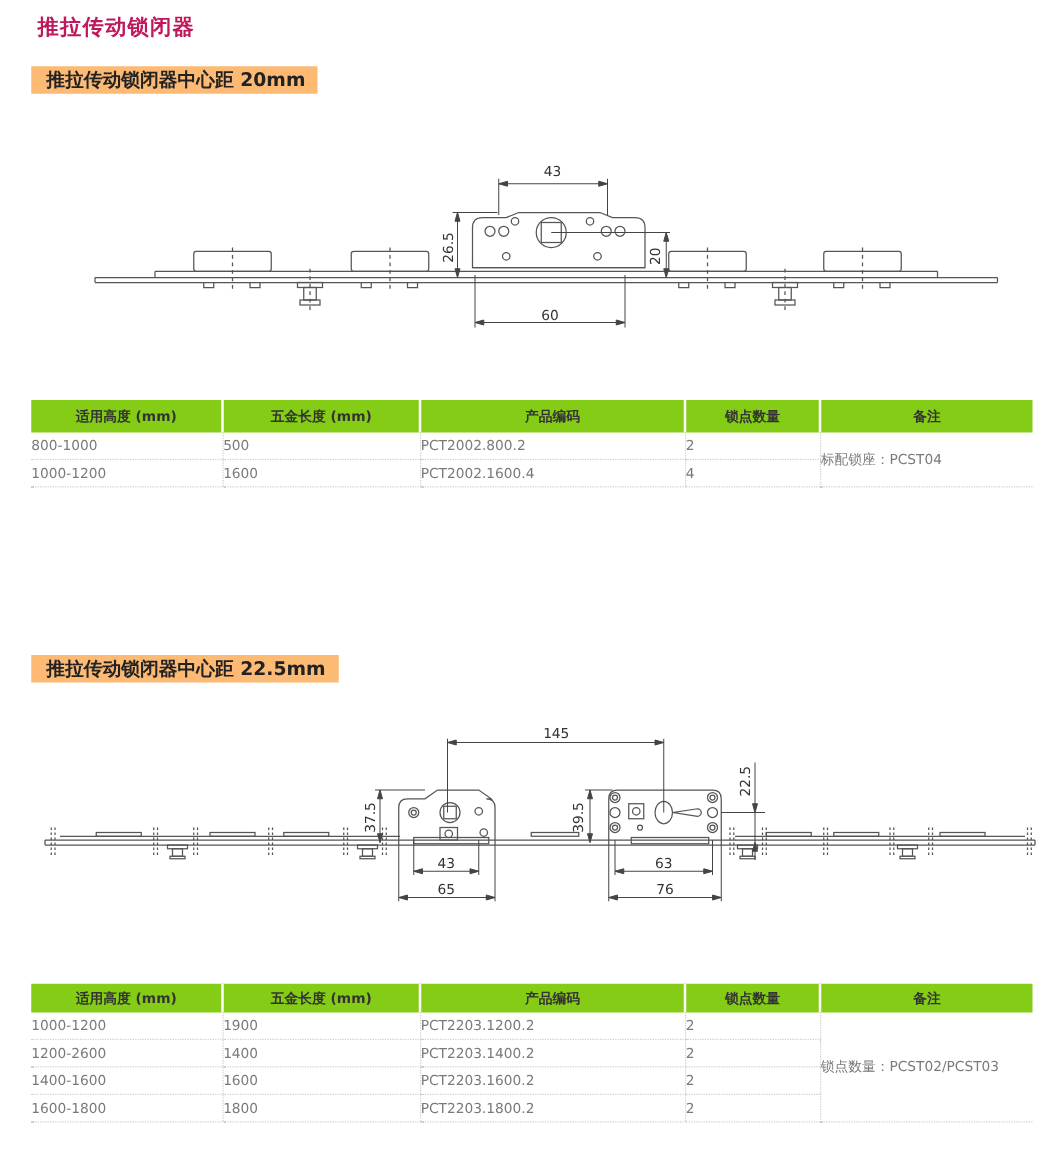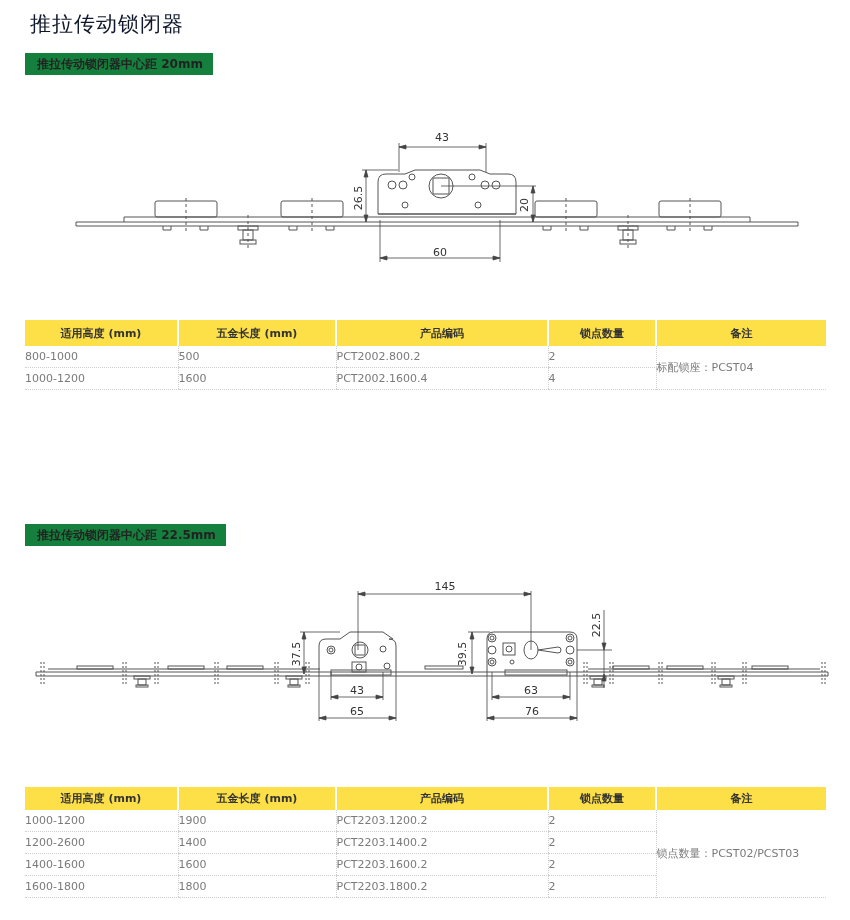--- a/index.html
+++ b/index.html
@@ -1,21 +1,21 @@
 <!DOCTYPE html>
 <html><head>
 <meta charset="utf-8">
 <style>
   html, body { margin:0; padding:0; background:#ffffff; }
   body { width:850px; height:920px; position:relative; overflow:hidden; font-family:"DejaVu Sans", "Liberation Sans", sans-serif; color:#222; }
-  .page-title { position:absolute; left:30px; top:10px; font-size:21px; font-weight:normal; color:#0f172a; letter-spacing:1px; }
-  .section-title { position:absolute; left:25px; height:22px; background:#15803d; padding:0 10px 0 12px; font-size:12px; font-weight:bold; color:#222; line-height:22px; white-space:nowrap; }
+  .page-title { position:absolute; left:30px; top:10px; font-size:17px; font-weight:bold; color:#be185d; letter-spacing:1px; }
+  .section-title { position:absolute; left:25px; height:22px; background:#fdba74; padding:0 10px 0 12px; font-size:15px; font-weight:bold; color:#222; line-height:22px; white-space:nowrap; }
   .drawing { position:absolute; left:0; }
   table.spec { position:absolute; left:25px; width:801px; border-collapse:collapse; font-size:11px; color:#7a7a7a; table-layout:fixed; }
-  table.spec th { background:#fde047; color:#333; font-weight:bold; height:24px; font-size:11px; border-left:2px solid #fff; }
+  table.spec th { background:#84cc16; color:#333; font-weight:bold; height:24px; font-size:11px; border-left:2px solid #fff; }
   table.spec th:first-child { border-left:none; }
   table.spec td { text-align:left; height:21px; border-bottom:1px dotted #cfcfcf; border-left:1px dotted #cfcfcf; padding:0; }
   table.spec td:first-child { border-left:none; }
   svg text { font-family:"DejaVu Sans", "Liberation Sans", sans-serif; fill:#333; }
 </style>
 </head>
 <body>
 
 <div class="page-title">推拉传动锁闭器</div>
 

